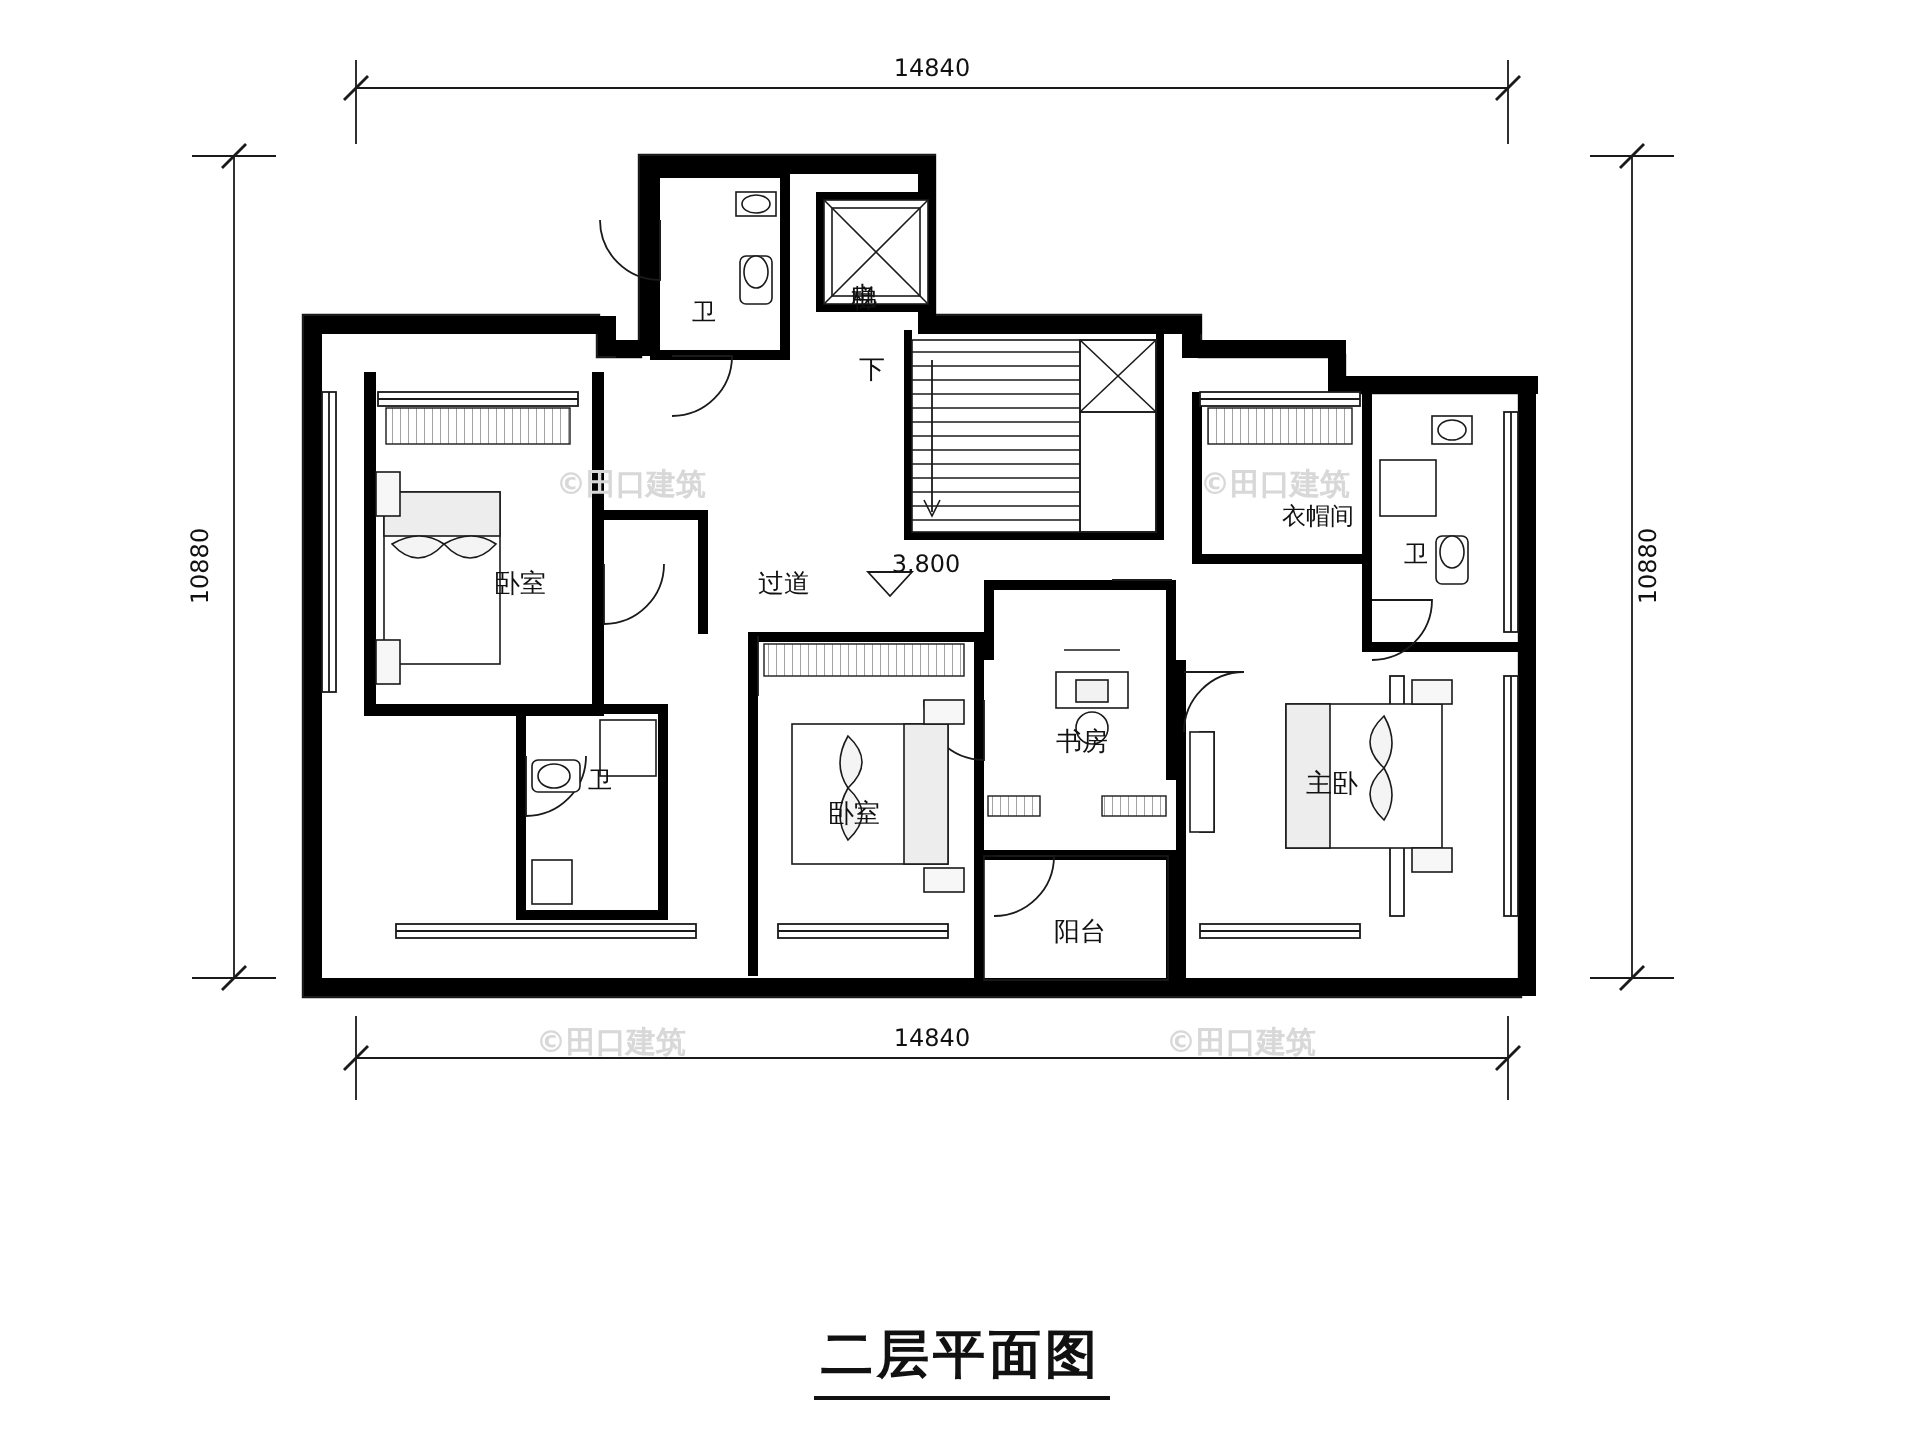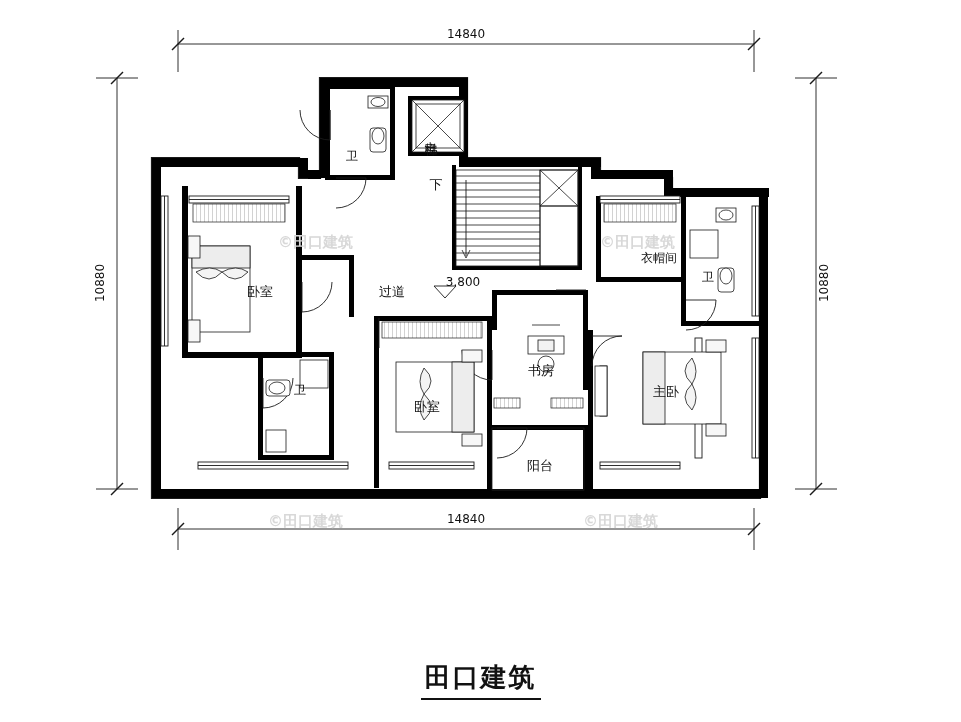--- a/index.html
+++ b/index.html
@@ -305,14 +305,14 @@
     <text x="540" y="470" font-size="13" text-anchor="middle">阳台</text>
   </g>
 </svg>
 
 <div class="wm" style="left:278px;top:233px;">©田口建筑</div>
 <div class="wm" style="left:600px;top:233px;">©田口建筑</div>
 <div class="wm" style="left:268px;top:512px;">©田口建筑</div>
 <div class="wm" style="left:583px;top:512px;">©田口建筑</div>
 
 <div class="title-wrap">
-  <span class="title-text">田口建筑</span>
+  <span class="title-text">二层平面图</span>
 </div>
 
 </body></html>

